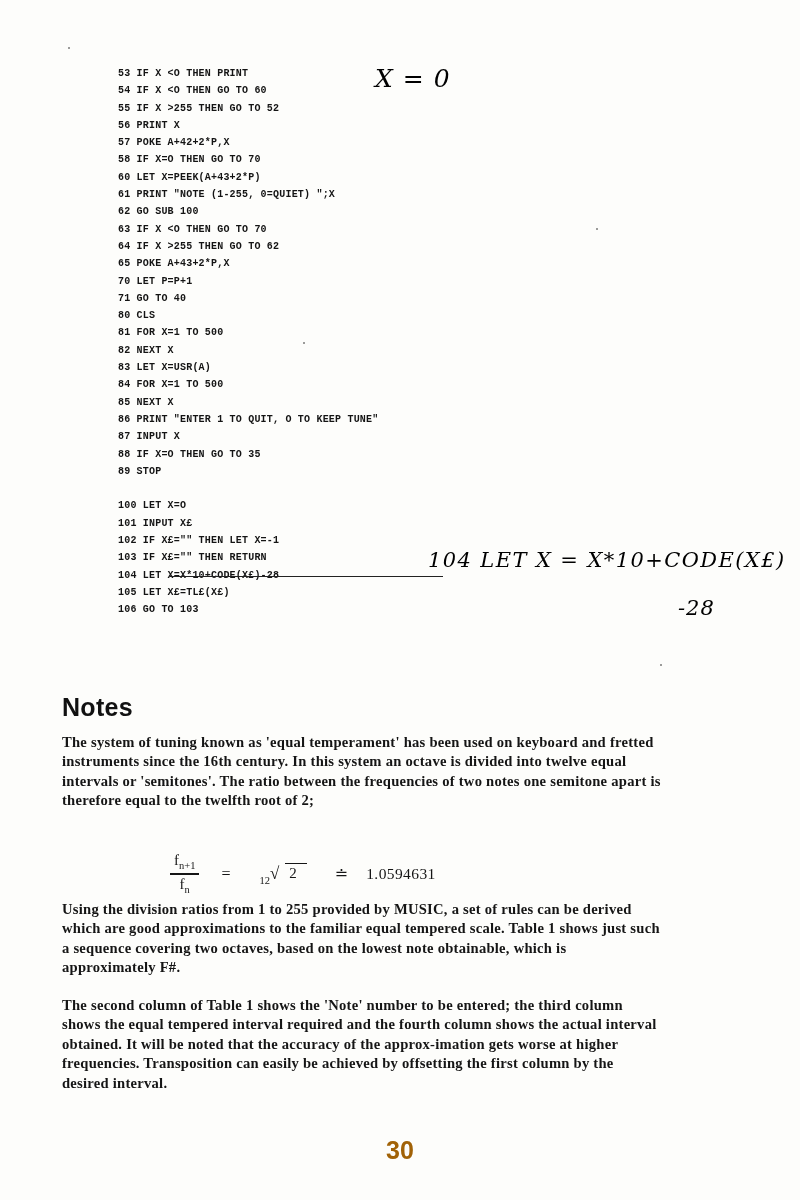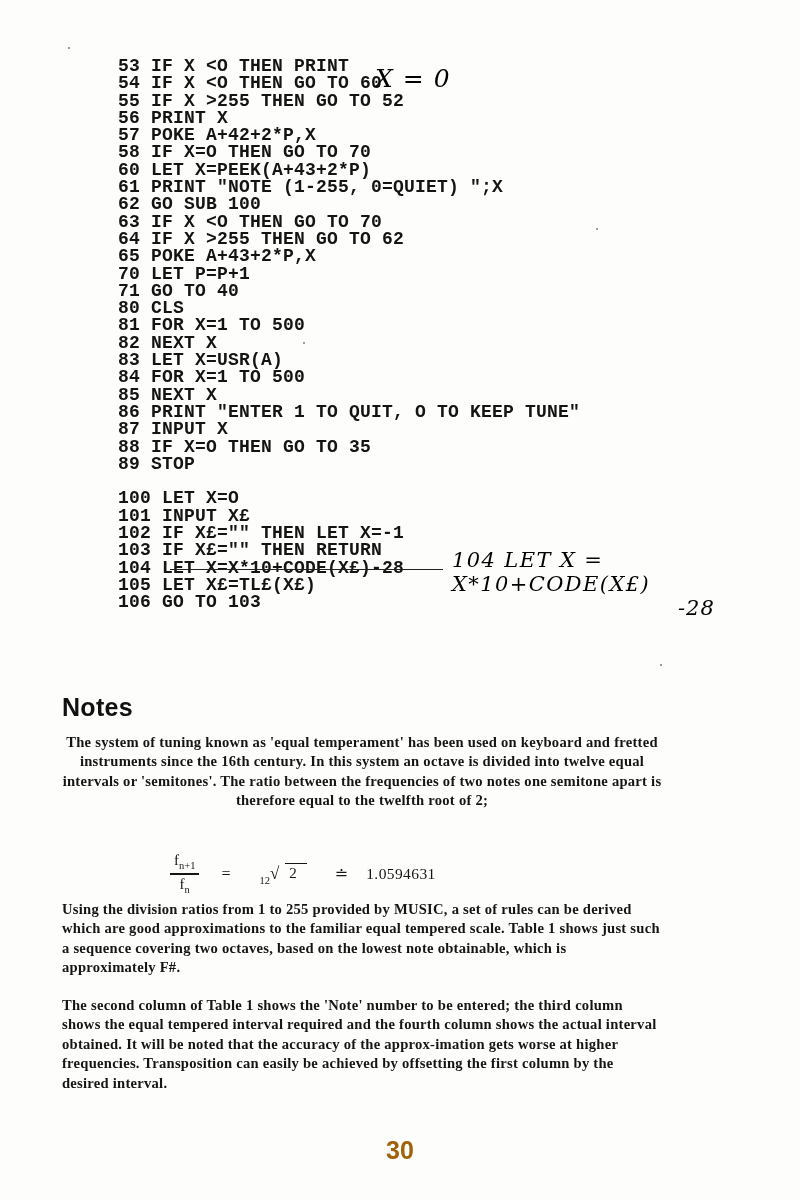--- a/index.html
+++ b/index.html
@@ -19,24 +19,24 @@
   .page {
     position: absolute;
     inset: 0;
     background: #fdfdfb;
   }
 
   
   .listing {
     position: absolute;
     left: 118px;
-    top: 40px;
+    top: 55px;
     width: 560px;
     font-family: "Liberation Mono", monospace;
-    font-size: 18px;
+    font-size: 10px;
     line-height: 17.3px;
     letter-spacing: 0.2px;
     color: #141414;
     white-space: pre;
     font-weight: 700;
   }
   .listing .line {
     white-space: pre;
     position: relative;
   }
@@ -63,21 +63,21 @@
     color: #000000;
     font-style: italic;
     letter-spacing: 1px;
   }
   #hand-xeq0 {
     left: 375px;
     top: 64px;
     font-size: 25px;
   }
   #hand-104 {
-    left: 452px;
+    left: 428px;
     top: 548px;
     font-size: 21px;
     letter-spacing: 1.4px;
   }
   #hand-minus28 {
     left: 678px;
     top: 596px;
     font-size: 21px;
   }
 
@@ -97,21 +97,21 @@
     position: absolute;
     left: 62px;
     width: 600px;
     font-family: "Liberation Serif", serif;
     font-weight: 700;
     font-size: 14.6px;
     line-height: 19.4px;
     color: #151515;
     letter-spacing: 0.25px;
   }
-  #para-1 { top: 733px; text-align: center; }
+  #para-1 { top: 733px; }
   #para-2 { top: 900px; }
   #para-3 { top: 996px; }
 
   
   .formula {
     position: absolute;
     left: 170px;
     top: 852px;
     display: flex;
     align-items: center;

